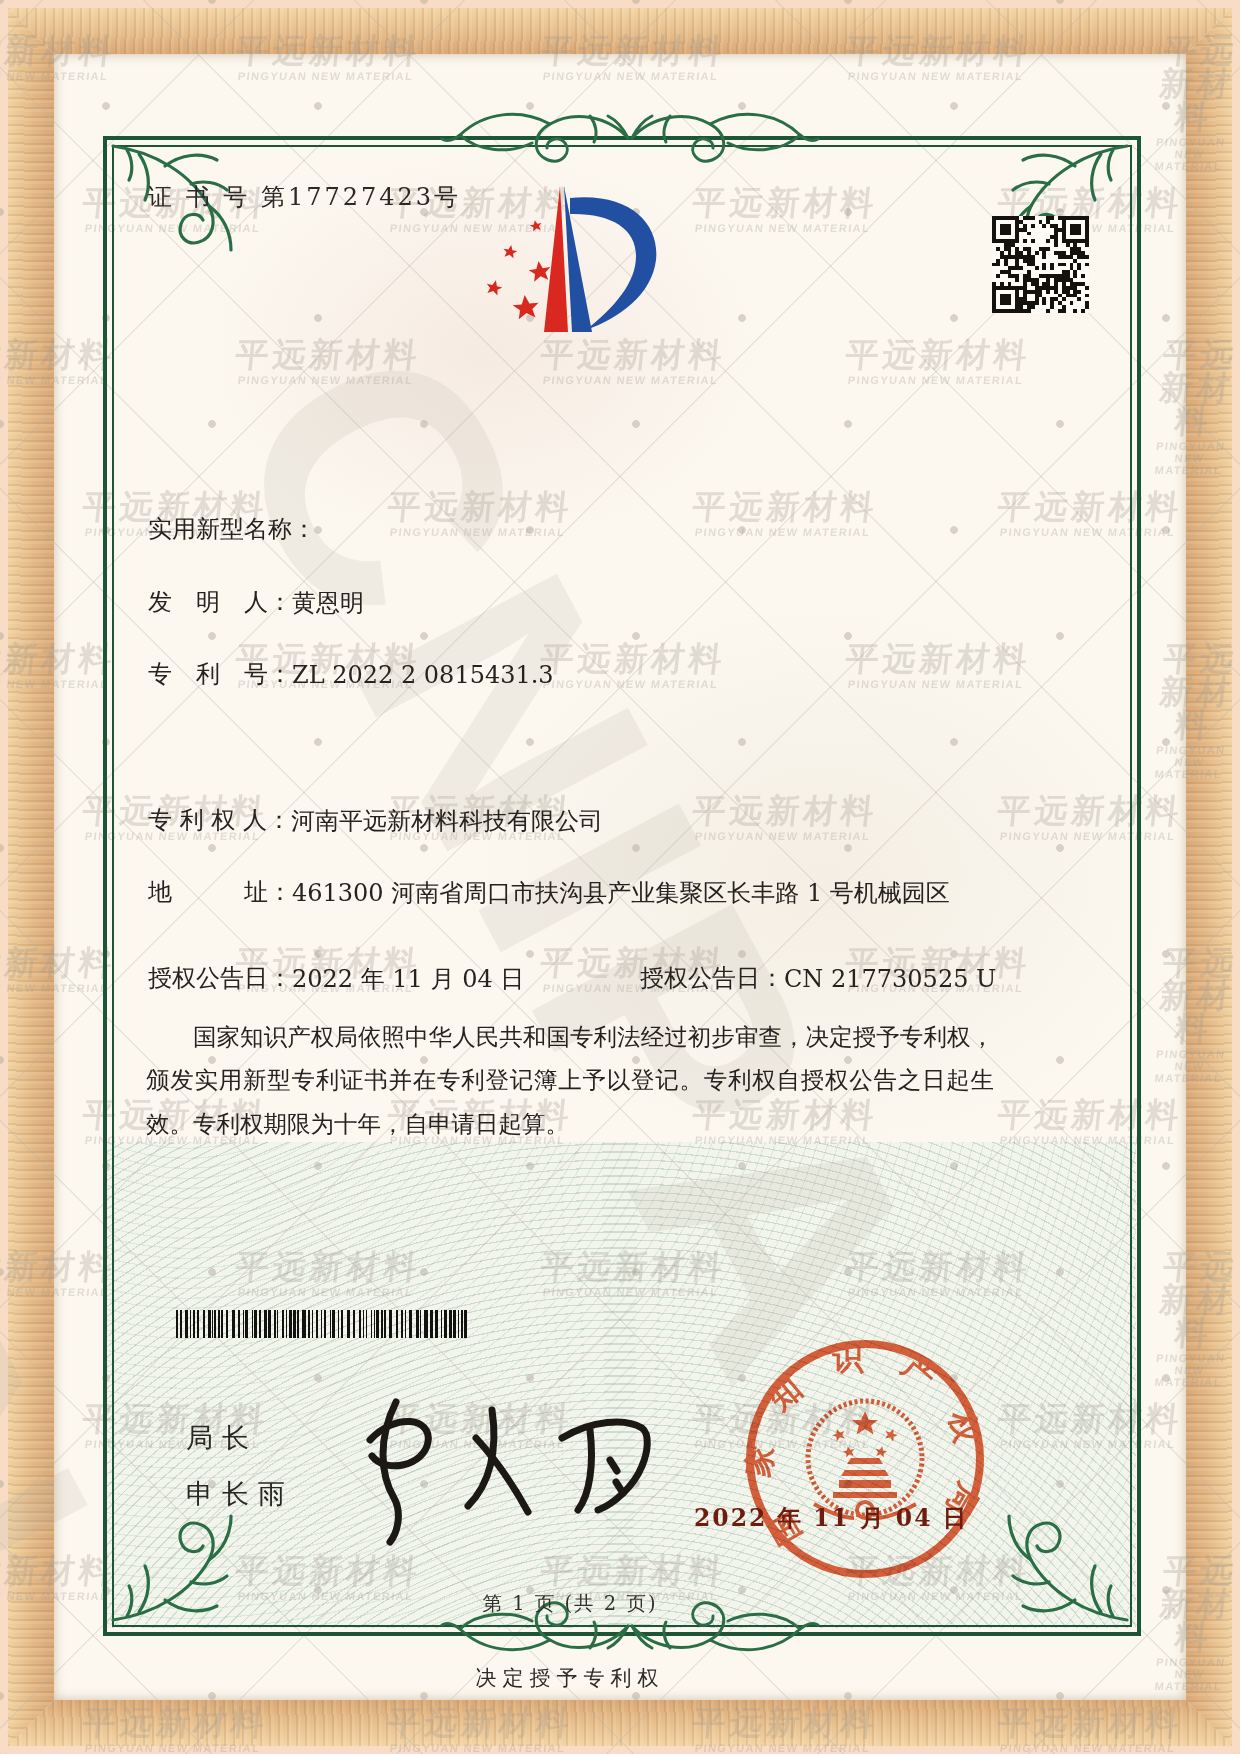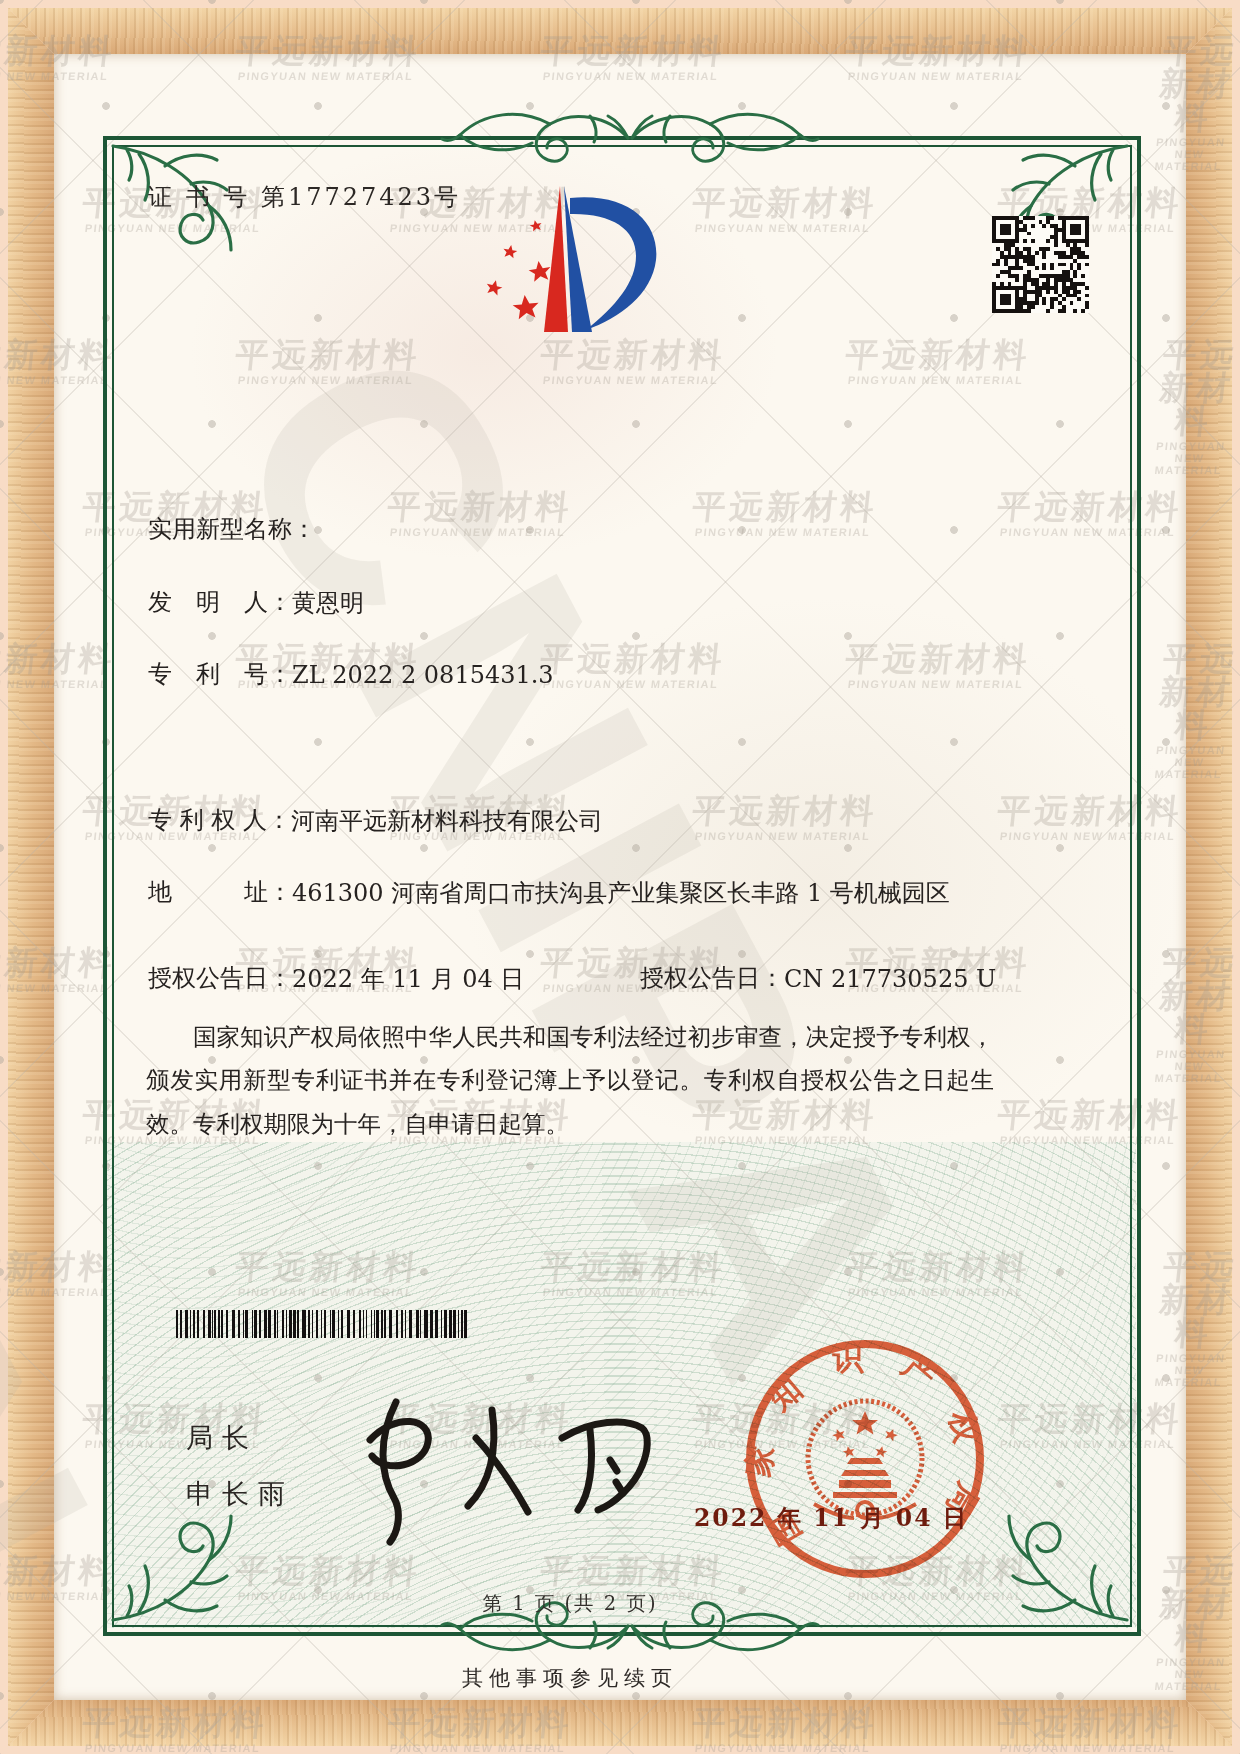--- a/index.html
+++ b/index.html
@@ -764,15 +764,15 @@
       <rect x="97" y="144" width="52" height="8"></rect>
       <rect x="91" y="156" width="64" height="6"></rect>
       <circle cx="123" cy="174" r="8" fill="none" stroke="#e05a35" stroke-width="4"></circle>
       <path d="M72,168 C90,178 104,182 112,182" fill="none" stroke="#e05a35" stroke-width="4"></path>
       <path d="M174,168 C156,178 142,182 134,182" fill="none" stroke="#e05a35" stroke-width="4"></path>
     </g>
   </svg>
   <div class="sealdate">2022 年 11 月 04 日</div>
 
   <div class="pageind">第 1 页 (共 2 页)</div>
-  <div class="footnote">其他事项参见续页</div>
+  <div class="footnote">决定授予专利权</div>
 
 </div>
 
 </body></html>

